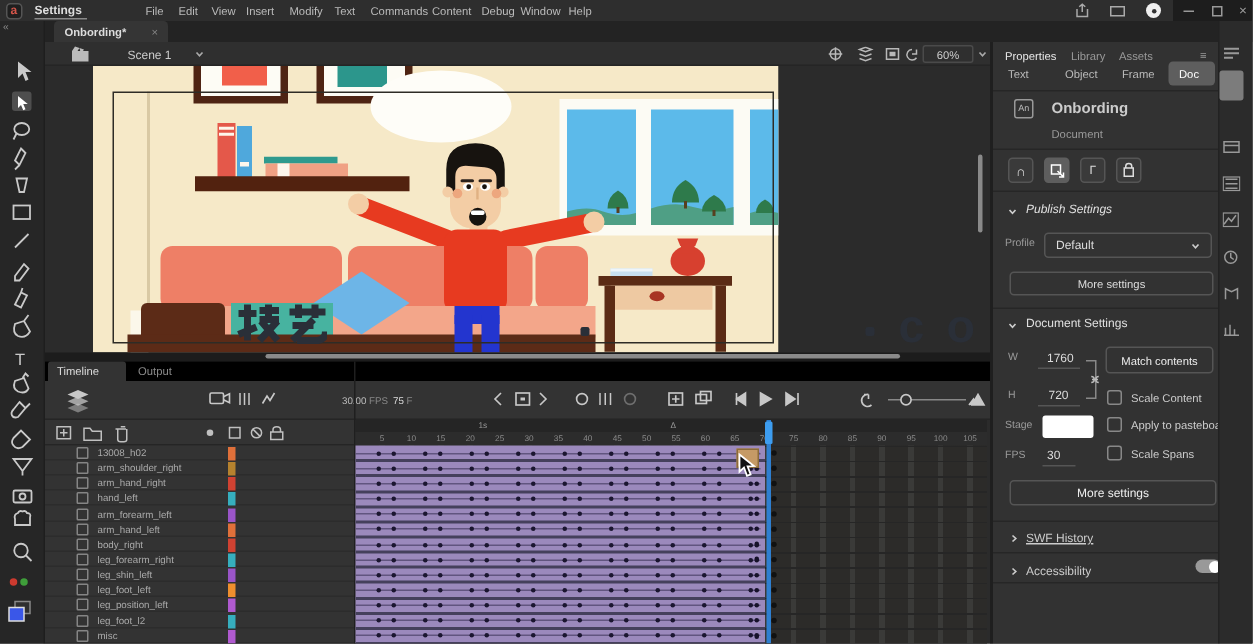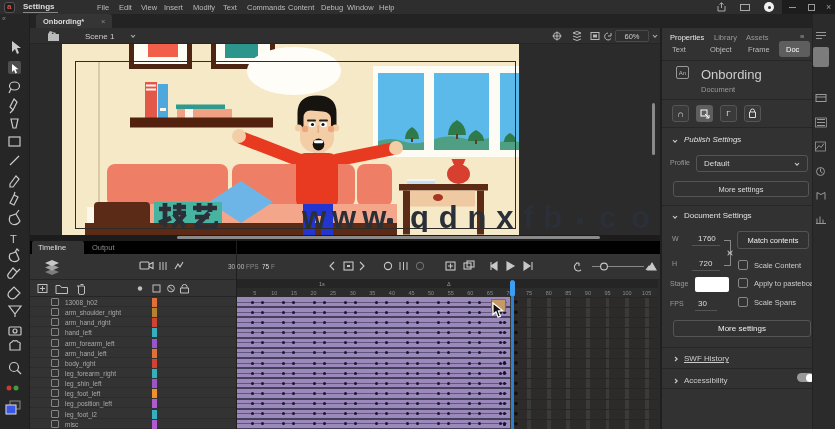--- a/index.html
+++ b/index.html
@@ -180,23 +180,21 @@
 <rect x="13.5" y="17.5" width="440" height="167" fill="none" stroke="#2e2c26" stroke-width="1"></rect>
 </svg>
 <div style="position:absolute;left:158px;top:196px;width:500px;height:36px;z-index:30;overflow:hidden;color:#2a2f38;font-family:'Liberation Sans',sans-serif;font-weight:bold;">
 <svg width="64" height="32" viewBox="0 0 64 32" style="position:absolute;left:-4px;top:4px">
 <g stroke="#2a2f38" stroke-width="4.7" fill="none">
 <path d="M5,9 h12 M11,3 v24 M5,23 l12,-5"></path>
 <path d="M19,7 h13 M25,3 v9 M19,13 h13 M31,14 l-12,13 M20,14 l11,13"></path>
 <path d="M39,8 h24 M45,3 v9 M56,3 v9 M41,17 h14 M55,13 l-14,14 M44,27 h14 q5,-1 5,-6"></path>
 </g>
 </svg>
-<span style="position:absolute;left:144px;top:4px;font-size:31px;letter-spacing:6px;">www</span>
 <div style="position:absolute;left:229px;top:22px;width:6px;height:6px;background:#2a2f38;border-radius:1.5px;"></div>
-<span style="position:absolute;left:252px;top:4px;font-size:31px;letter-spacing:9.8px;">qdnxfb</span>
 <div style="position:absolute;left:419px;top:22px;width:6px;height:6px;background:#2a2f38;border-radius:1.5px;"></div>
 <span style="position:absolute;left:441px;top:4px;font-size:31px;">c</span>
 <span style="position:absolute;left:473px;top:4px;font-size:31px;">o</span>
 </div>
 <div class="abs" style="left:652px;top:103px;width:3px;height:52px;background:#8a8a8a;border-radius:2px;"></div>
 <div class="abs" style="left:30px;top:235px;width:630px;height:6px;background:#1c1c1c;"></div>
 <div class="abs" style="left:177px;top:235.5px;width:423px;height:3.5px;background:#8a8a8a;border-radius:2px;"></div>
 
 <div class="abs" style="left:30px;top:241px;width:630px;height:13px;background:#000000;">
   <div class="abs" style="left:2px;top:0;width:52px;height:13px;background:#333;border-radius:2px 2px 0 0;"></div>
@@ -649,21 +647,21 @@
   <div class="abs" style="left:84px;top:5px;font-size:7.5px;color:#999;">Assets</div>
   <div class="abs" style="left:138px;top:4px;font-size:7.5px;color:#999;">≡</div>
   <div class="abs" style="left:117px;top:13px;width:31px;height:16px;background:#5e5e5e;border-radius:3px;"></div>
   <div class="abs" style="left:10px;top:17px;font-size:7.5px;color:#bbb;">Text</div>
   <div class="abs" style="left:48px;top:17px;font-size:7.5px;color:#bbb;">Object</div>
   <div class="abs" style="left:86px;top:17px;font-size:7.5px;color:#bbb;">Frame</div>
   <div class="abs" style="left:124px;top:17px;font-size:7.5px;color:#fff;">Doc</div>
   <div class="abs" style="left:0;top:32px;width:152px;height:1px;background:#262626;"></div>
 
   <div class="abs" style="left:14px;top:38px;width:13px;height:13px;border:1px solid #999;border-radius:2px;color:#bbb;font-size:6px;text-align:center;line-height:12px;">An</div>
-  <div class="abs" style="left:39px;top:39px;font-size:13px;color:#ccc;">Onbording</div>
+  <div class="abs" style="left:39px;top:39px;font-size:10px;color:#ccc;font-weight:bold;">Onbording</div>
   <div class="abs" style="left:39px;top:57px;font-size:7.5px;color:#999;">Document</div>
   <div class="abs" style="left:0;top:71px;width:152px;height:1px;background:#262626;"></div>
 
   <div class="abs" style="left:10px;top:77px;width:17px;height:17px;background:#3a3a3a;border:1px solid #555;border-radius:3px;color:#ddd;font-size:9px;text-align:center;line-height:16px;">∩</div>
   <div class="abs" style="left:34px;top:77px;width:17px;height:17px;background:#5e5e5e;border-radius:3px;"></div>
   <svg class="abs" style="left:38px;top:81px" width="10" height="10" viewBox="0 0 10 10">
       <rect x="1" y="1" width="6" height="6" fill="none" stroke="#fff"></rect>
       <path d="M5,5 l4,4 M9,6 v3 h-3" stroke="#fff" fill="none"></path>
     </svg>
   <div class="abs" style="left:58px;top:77px;width:17px;height:17px;background:#3a3a3a;border:1px solid #555;border-radius:3px;color:#ddd;font-size:8px;text-align:center;line-height:16px;">Γ</div>

